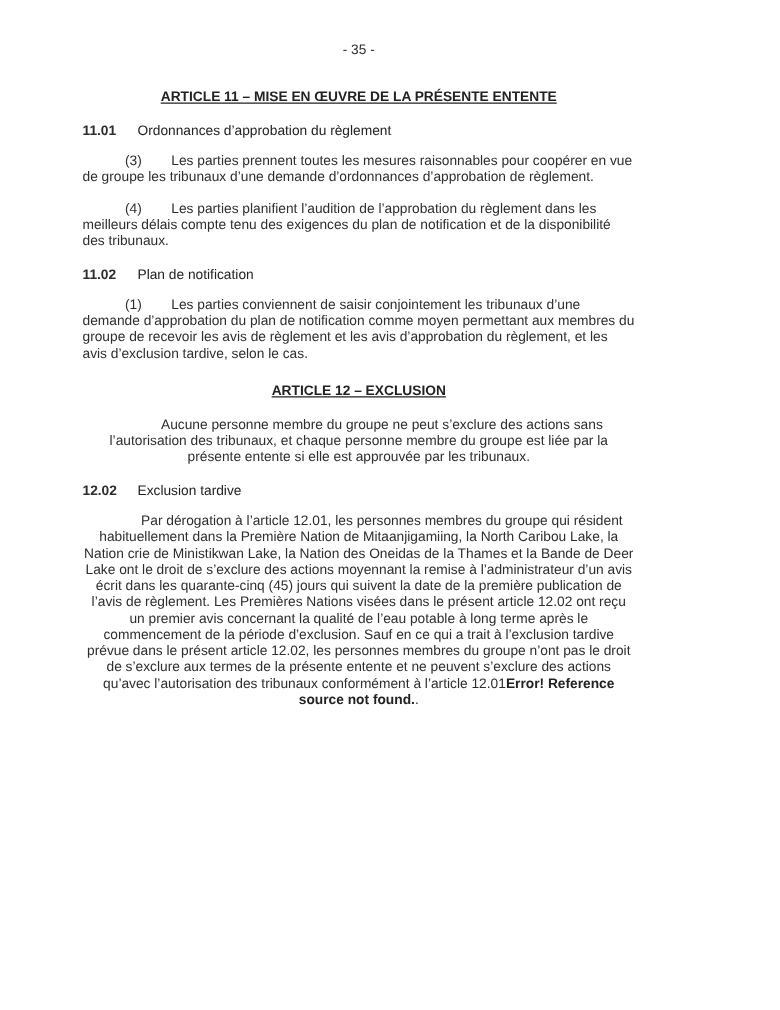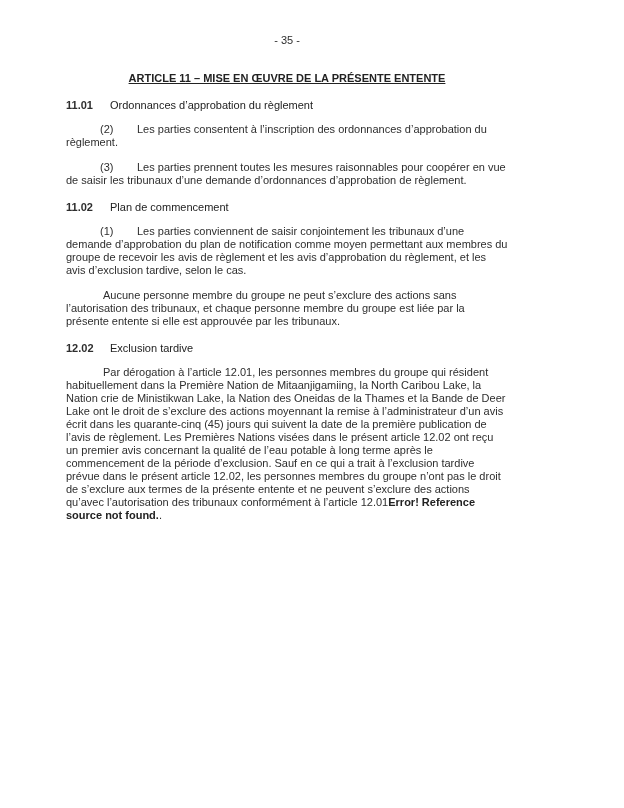--- a/index.html
+++ b/index.html
@@ -53,20 +53,21 @@
   p.numbered {
     text-indent: 34px;
   }
   p.numbered .pnum {
     display: inline-block;
     width: 37px;
     text-indent: 0;
   }
   p.plain-indent {
     text-indent: 37px;
+    text-align: center;
   }
   .err {
     font-weight: bold;
     color: #222222;
   }
 </style>
 </head>
 <body>
 
 <div class="page">
@@ -75,38 +76,41 @@
 
   <div class="article-heading art11">
     <span class="u">ARTICLE 11 – MISE EN ŒUVRE DE LA PRÉSENTE ENTENTE</span>
   </div>
 
   <div class="clause-title">
     <span class="cnum">11.01</span><span class="ctitle">Ordonnances d’approbation du règlement</span>
   </div>
 
 
+
   <p class="body numbered">
-    <span class="pnum">(2)</span><span>Les parties consentent à l’inscription des ordonnances d’approbation du règlement.</span>
+    <span class="pnum">(3)</span><span>Les parties prennent toutes les mesures raisonnables pour coopérer en vue de groupe les tribunaux d’une demande d’ordonnances d’approbation de règlement.</span>
   </p>
 
   <p class="body numbered">
-    <span class="pnum">(3)</span><span>Les parties prennent toutes les mesures raisonnables pour coopérer en vue de saisir les tribunaux d’une demande d’ordonnances d’approbation de règlement.</span>
+    <span class="pnum">(4)</span><span>Les parties planifient l’audition de l’approbation du règlement dans les meilleurs délais compte tenu des exigences du plan de notification et de la disponibilité des tribunaux.</span>
   </p>
 
-
   <div class="clause-title">
-    <span class="cnum">11.02</span><span class="ctitle">Plan de commencement</span>
+    <span class="cnum">11.02</span><span class="ctitle">Plan de notification</span>
   </div>
 
   <p class="body numbered">
     <span class="pnum">(1)</span><span>Les parties conviennent de saisir conjointement les tribunaux d’une demande d’approbation du plan de notification comme moyen permettant aux membres du groupe de recevoir les avis de règlement et les avis d’approbation du règlement, et les avis d’exclusion tardive, selon le cas.</span>
   </p>
 
 
+  <div class="article-heading">
+    <span class="u">ARTICLE 12 – EXCLUSION</span>
+  </div>
 
 
   <p class="body plain-indent">Aucune personne membre du groupe ne peut s’exclure des actions sans l’autorisation des tribunaux, et chaque personne membre du groupe est liée par la présente entente si elle est approuvée par les tribunaux.</p>
 
   <div class="clause-title">
     <span class="cnum">12.02</span><span class="ctitle">Exclusion tardive</span>
   </div>
 
   <p class="body plain-indent">
     <span>Par dérogation à l’article 12.01, les personnes membres du groupe qui résident habituellement dans la Première Nation de Mitaanjigamiing, la North Caribou Lake, la Nation crie de Ministikwan Lake, la Nation des Oneidas de la Thames et la Bande de Deer Lake ont le droit de s’exclure des actions moyennant la remise à l’administrateur d’un avis écrit dans les quarante-cinq (45) jours qui suivent la date de la première publication de l’avis de règlement. Les Premières Nations visées dans le présent article 12.02 ont reçu un premier avis concernant la qualité de l’eau potable à long terme après le commencement de la période d’exclusion. Sauf en ce qui a trait à l’exclusion tardive prévue dans le présent article 12.02, les personnes membres du groupe n’ont pas le droit de s’exclure aux termes de la présente entente et ne peuvent s’exclure des actions qu’avec l’autorisation des tribunaux conformément à l’article 12.01</span><span class="err">Error! Reference source not found.</span><span>.</span>

